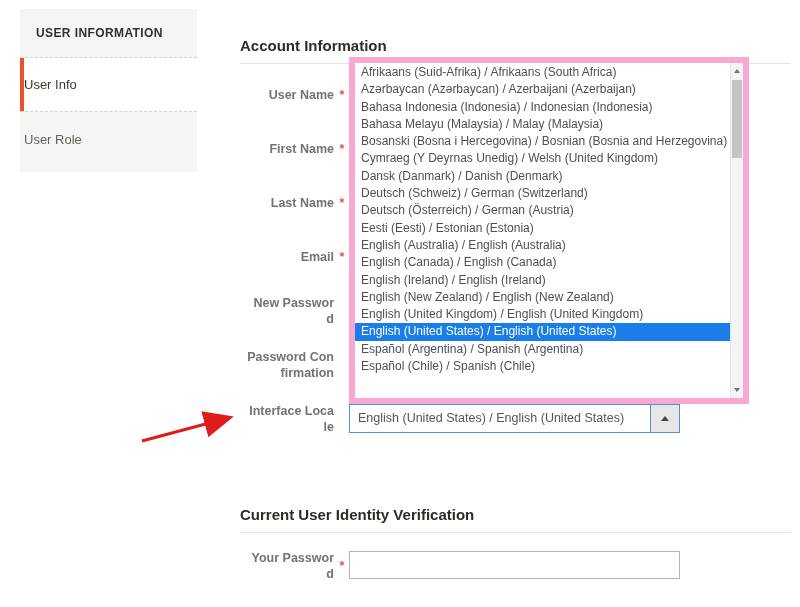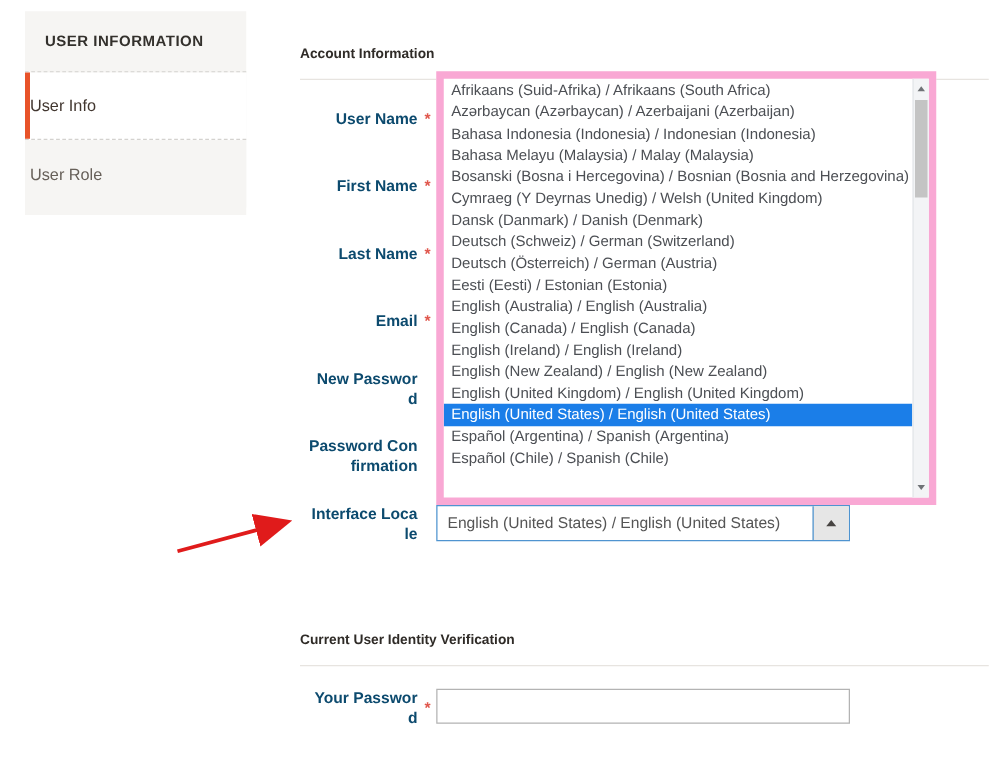--- a/index.html
+++ b/index.html
@@ -13,26 +13,26 @@
     font-size:12px; font-weight:bold; letter-spacing:.4px; color:#33302c;
     border-bottom:1px dashed #d4d2cf; }
   .nav-item { position:relative; height:54px; display:flex; align-items:center; padding-left:4px;
     font-size:13px; color:#676059; background:#f6f5f3; cursor:pointer;
     border-bottom:1px dashed #d4d2cf; }
   .nav-item:last-child { border-bottom:none; }
   .nav-item.active { background:#fff; color:#41362f; }
   .active-bar { position:absolute; left:0; top:0; bottom:0; width:4px; background:var(--accent,#e85329); }
 
   
-  .section-title { position:absolute; left:228px; font-size:11px; font-weight:bold; color:#2f2b27; }
+  .section-title { position:absolute; left:228px; font-size:15px; font-weight:bold; color:#2f2b27; }
   .rule { position:absolute; left:228px; width:551px; height:1px; background:#e7e4e0; }
 
   
   .field-label { position:absolute; left:210px; width:128px; display:flex; }
-  .field-label .lbl { flex:1; text-align:right; font-size:12.5px; font-weight:bold; color:#0c4a6e;
+  .field-label .lbl { flex:1; text-align:right; font-size:12.5px; font-weight:bold; color:#737373;
     line-height:16px; white-space:pre-line; }
   .field-label .req { width:16px; text-align:center; font-size:12.5px; font-weight:bold;
     color:var(--req,#e0564c); align-self:center; line-height:16px; }
 
   
   .listbox { position:absolute; left:337px; top:57px; width:400px; height:347px;
     background:#fff; border:6px solid #f9a8d4; display:flex; z-index:5; }
   .options { flex:1; overflow:hidden; padding-top:1px; }
   .option { height:17.3px; line-height:17.3px; font-size:12px; color:#4c4f54;
     padding-left:6px; white-space:nowrap; overflow:hidden; cursor:default; }

